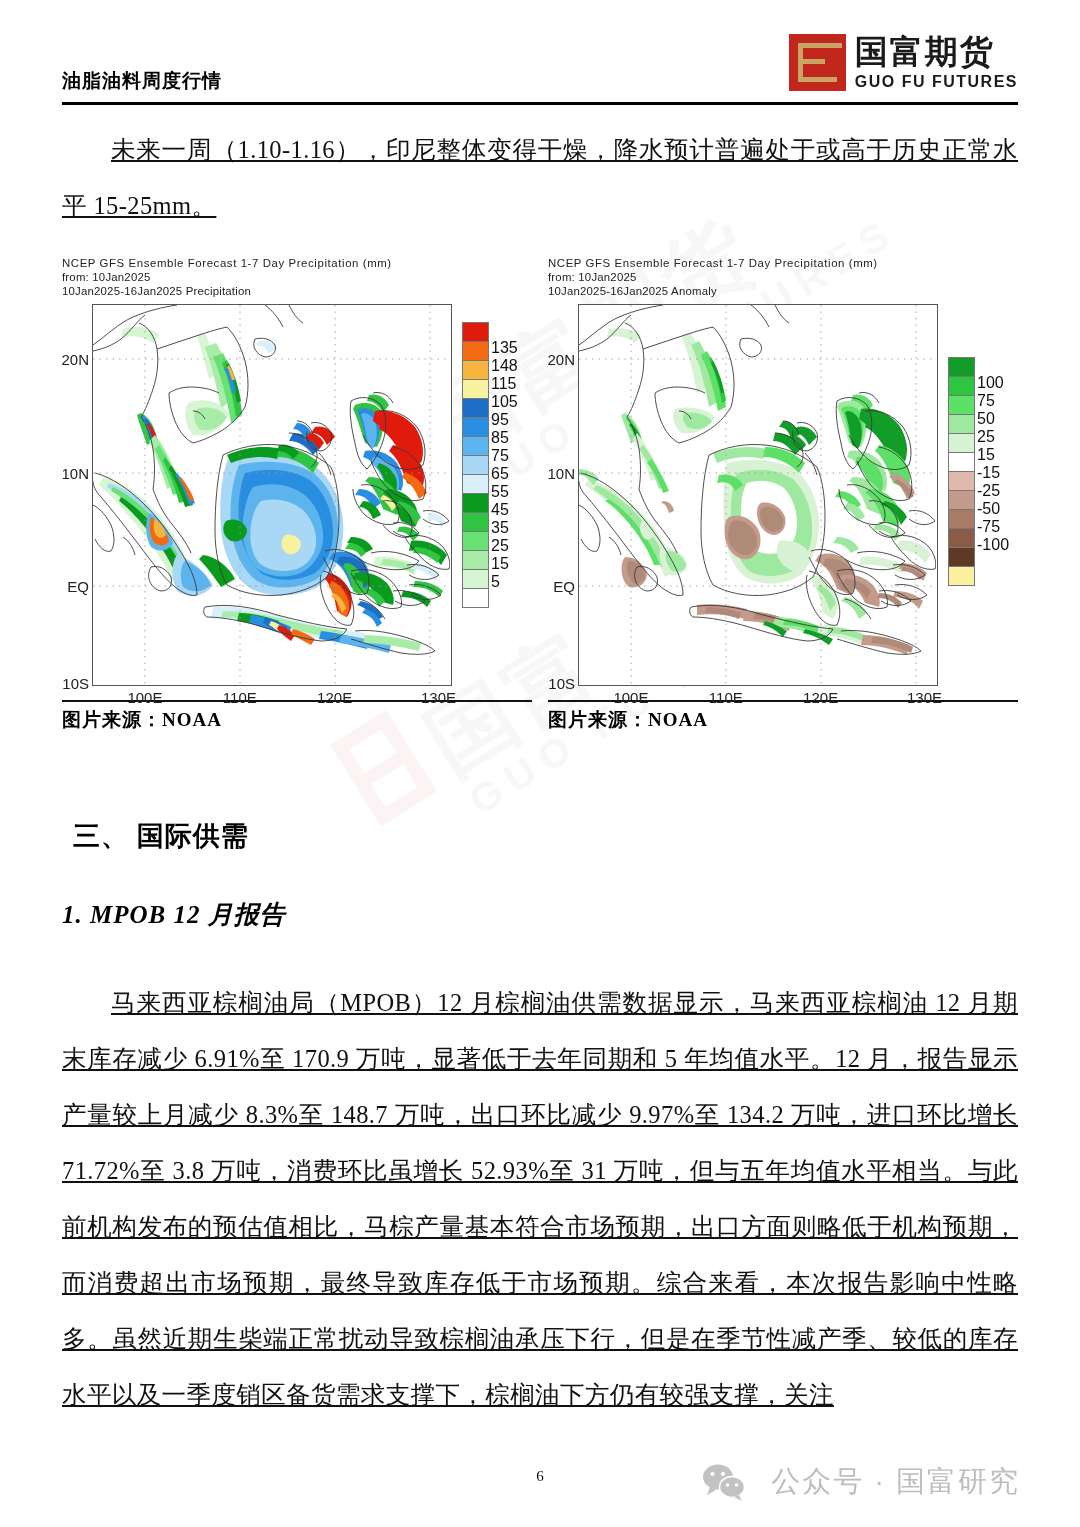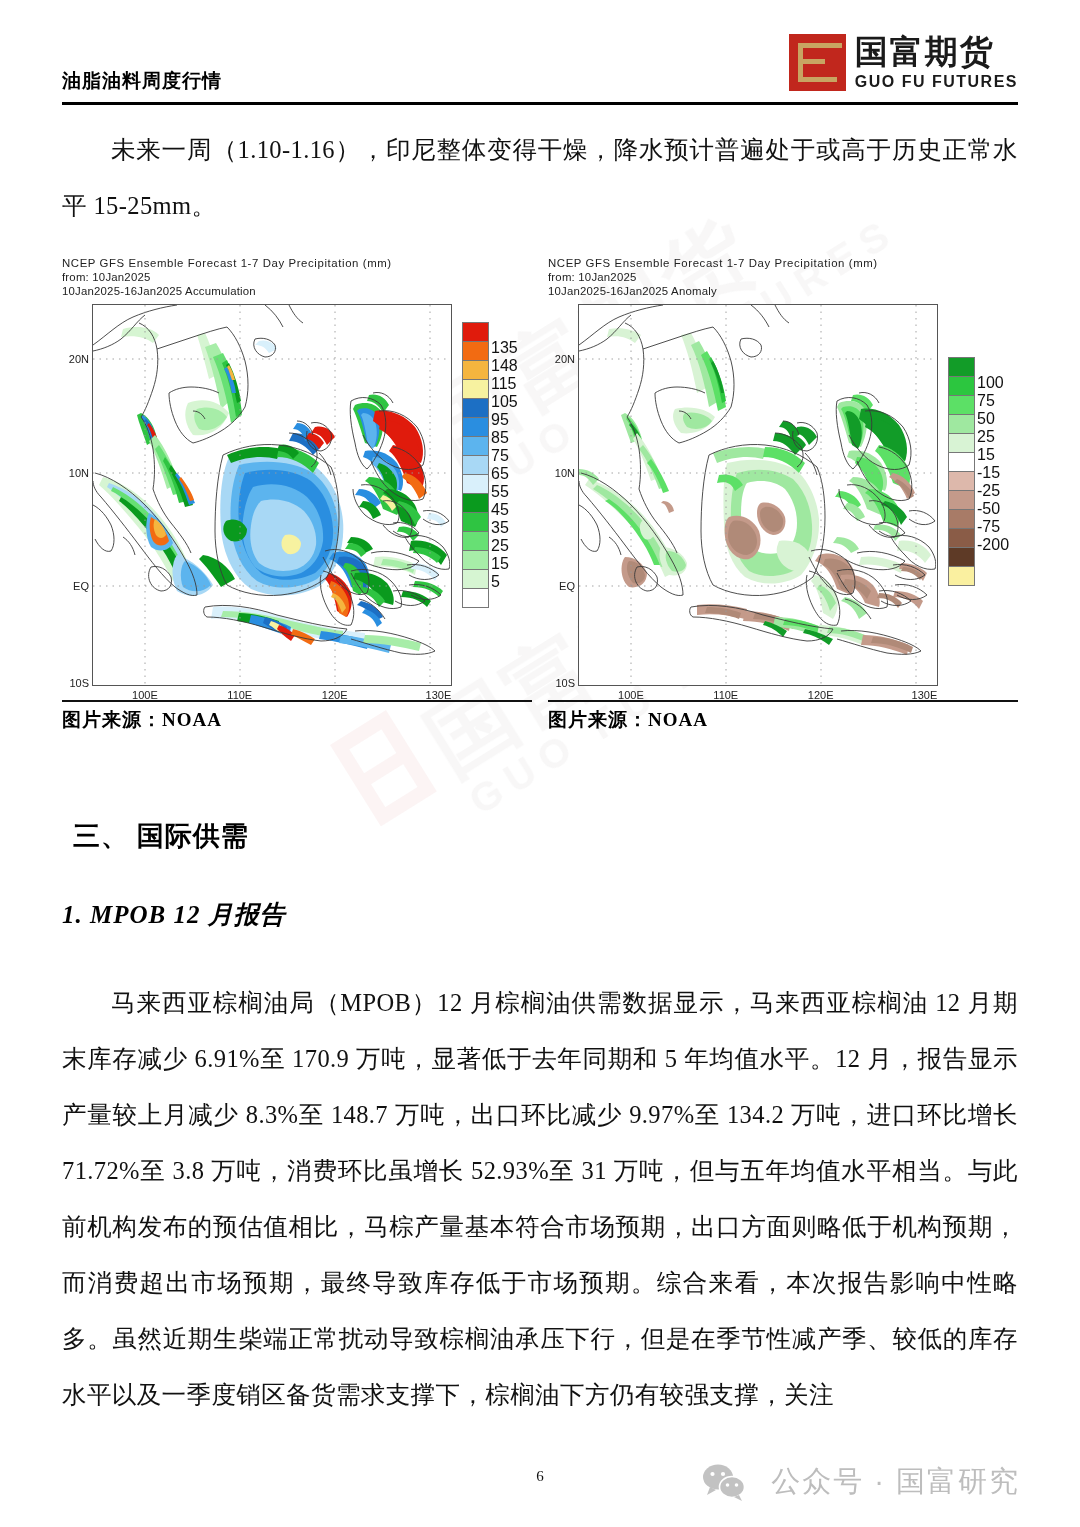--- a/index.html
+++ b/index.html
@@ -131,20 +131,21 @@
   
   .body-text {
     position: absolute;
     font-family: "Liberation Serif", "DejaVu Serif", serif;
     font-size: 24.5px;
     line-height: 56px;
     letter-spacing: 0.4px;
     text-align: justify;
     z-index: 20;
     color: #111;
+    text-decoration: underline;
   }
   .indent { text-indent: 2em; }
 
   
   .fig-wrap { position: absolute; z-index: 20; }
   .fig-title {
     font-family: "Liberation Serif", serif;
     font-weight: bold;
     font-size: 19px;
     letter-spacing: 1px;
@@ -177,21 +178,21 @@
   .map-box {
     position: relative;
     border: 1.5px solid #555;
     box-sizing: border-box;
     background: #fff;
   }
   .map-svg { display: block; }
   .axis-label {
     position: absolute;
     font-family: "Liberation Sans", sans-serif;
-    font-size: 11px;
+    font-size: 15px;
     color: #222;
     white-space: nowrap;
   }
   .ylab { right: 100%; margin-right: 4px; transform: translateY(-50%); }
   .xlab { top: 100%; margin-top: 4px; transform: translateX(-50%); }
 
   .legend {
     position: relative;
     margin-left: 10px;
     display: flex;
@@ -297,21 +298,21 @@
   </div>
   <div class="header-rule"></div>
 
   <div class="body-text indent" style="left:62px; top:122px; width:956px;">未来一周（1.10-1.16），印尼整体变得干燥，降水预计普遍处于或高于历史正常水平 15-25mm。</div>
 
   <div class="fig-wrap" style="left:62px; top:248px; width:470px;">
 
     <div class="chart-head" style="margin-top:8px;">
       <div class="l1">NCEP GFS Ensemble Forecast 1-7 Day Precipitation (mm)</div>
       <div>from: 10Jan2025</div>
-      <div>10Jan2025-16Jan2025 Accumulation</div>
+      <div>10Jan2025-16Jan2025 Precipitation</div>
     </div>
 
     <div class="map-area" style="margin-top:6px; margin-left:30px;">
       <div class="map-box" style="width:360px; height:382px;">
 
         <span class="axis-label ylab" style="top:14.2%;">20N</span>
         <span class="axis-label ylab" style="top:44.2%;">10N</span>
         <span class="axis-label ylab" style="top:74.0%;">EQ</span>
         <span class="axis-label ylab" style="top:99.6%;">10S</span>
         <span class="axis-label xlab" style="left:14.5%;">100E</span>
@@ -768,21 +769,21 @@
         <div class="legend-labels">
           <span>100</span>
           <span>75</span>
           <span>50</span>
           <span>25</span>
           <span>15</span>
           <span>-15</span>
           <span>-25</span>
           <span>-50</span>
           <span>-75</span>
-          <span>-200</span>
+          <span>-100</span>
         </div>
       </div>
     </div>
 
     <div class="fig-source" style="margin-top:14px;">图片来源：NOAA</div>
   </div>
 
   <div class="h-section" style="left:62px; top:818px;margin-left:11px;">三、 国际供需</div>
   <div class="h-sub" style="left:62px; top:898px;font-style:italic;">1. MPOB 12 月报告</div>
 

